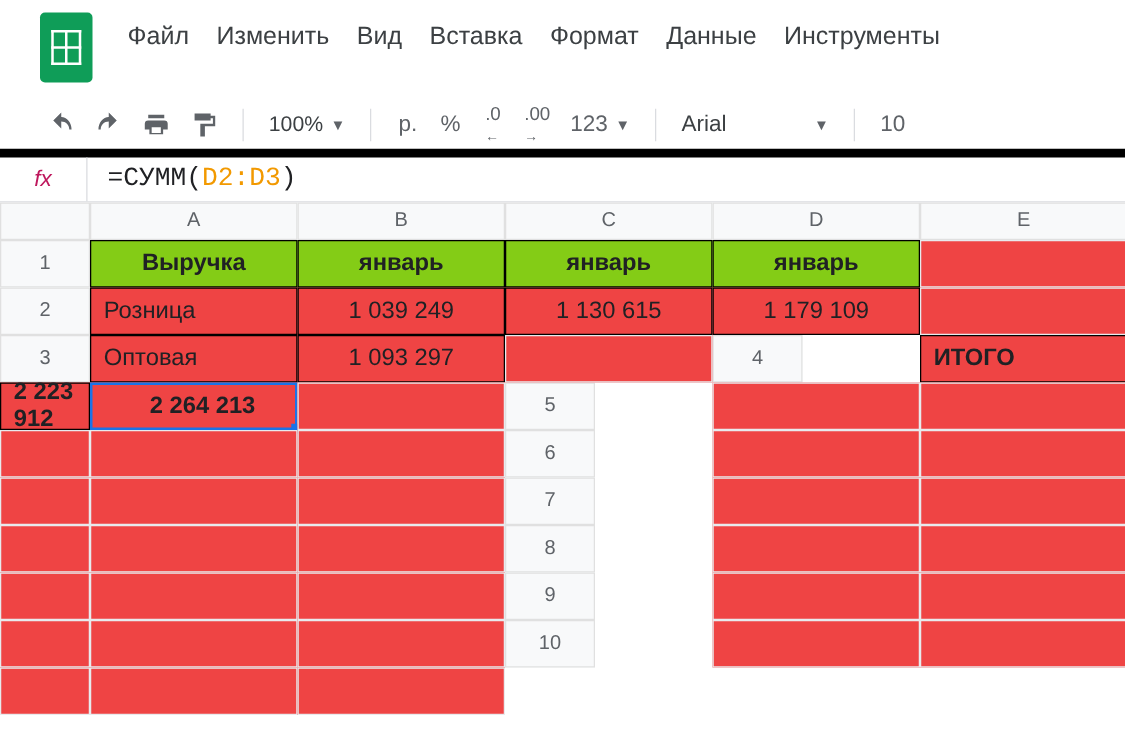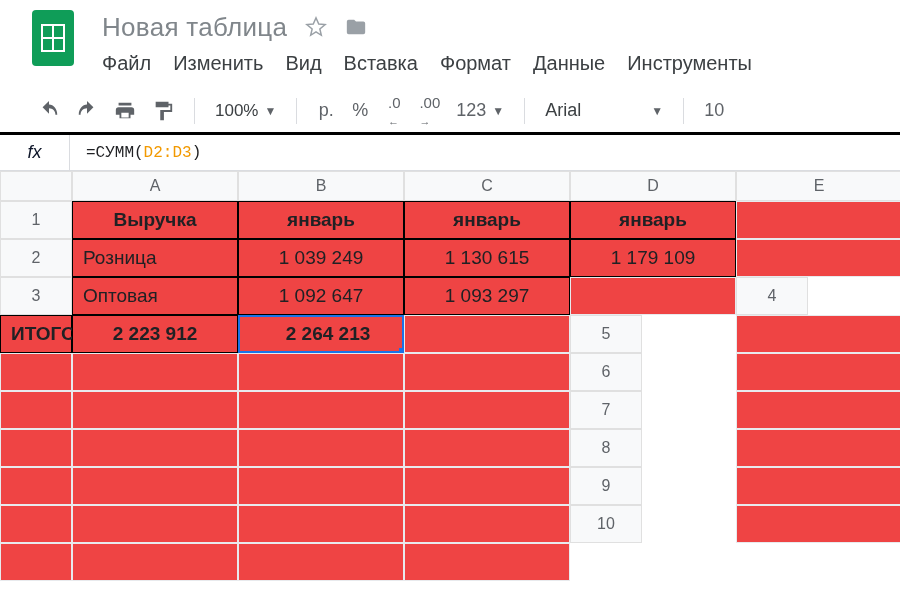--- a/index.html
+++ b/index.html
@@ -52,21 +52,21 @@
     padding-top:8px;
   }
   .menubar span { cursor:pointer; }
 
   
   .toolbar {
     display:flex; align-items:center;
     height:46px;
     padding: 0 0 0 32px;
     margin-top:14px;
-    border-bottom:3px solid #000000;
+    border-bottom:7px solid #000000;
     gap:4px;
     font-size:18px;
     color:#5f6368;
   }
   .tb-btn {
     min-width:30px; height:30px;
     display:inline-flex; align-items:center; justify-content:center;
     cursor:pointer;
     padding:0 6px;
   }
@@ -79,29 +79,29 @@
 
   
   .fxbar {
     display:flex; align-items:center;
     height:36px;
     border-bottom:1px solid #dadce0;
     font-size:18px;
   }
   .fx-label {
     width:70px; text-align:center;
-    font-style:italic; color:#0f172a; font-size:18px;
+    font-style:italic; color:#be185d; font-size:18px;
     border-right:1px solid #dadce0;
     height:100%; display:flex; align-items:center; justify-content:center;
   }
   .fx-input {
     flex:1; border:none; outline:none;
     padding-left:16px;
     font-family: Consolas, "Courier New", monospace;
-    font-size:16px;
+    font-size:21px;
     color:#202124;
   }
   .fx-range { color:#f29900; }
 
   
   .grid {
     display:grid;
     grid-template-columns: 72px repeat(5, 166px);
   }
   .hdr, .rowhdr {
@@ -116,21 +116,21 @@
     border:1px solid #e8eaed;
     height:38px;
     display:flex; align-items:center;
     font-size:19px;
     color:#202124;
     padding:0 10px;
     position:relative;
     background:#ef4444;
   }
   .rowhdr { height:38px; width:72px; }
-  .orange { background:#ef4444; font-weight:bold; justify-content:center; }
+  .orange { background:#84cc16; font-weight:bold; justify-content:center; }
   .b-all  { border:1.5px solid #000; }
   .center { justify-content:center; }
   .bold   { font-weight:bold; }
 
   
   .selected {
     border:2.5px solid #1a73e8 !important;
     padding-left:24px;
   }
   .selected::after{
@@ -138,33 +138,20 @@
     position:absolute; right:-5px; bottom:-5px;
     width:8px; height:8px; background:#1a73e8;
   }
 </style>
 </head>
 <body>
 
 <div class="titlebar">
   <div class="sheets-logo"></div>
   <div class="title-block">
-    <div class="title-row">
-      <span class="doc-title">Новая таблица</span>
-      <span class="star-icon">
-        <svg viewBox="0 0 24 24">
-            <path d="M12 17.3 6.2 21l1.6-6.8L2 9.3l7-.6L12 2l3 6.7 7 .6-5.8 4.9L17.8 21z" fill="none" stroke="#9aa0a6" stroke-width="1.6"></path>
-          </svg>
-      </span>
-      <span class="folder-icon">
-        <svg viewBox="0 0 24 24">
-            <path d="M10 4H4a2 2 0 0 0-2 2v12a2 2 0 0 0 2 2h16a2 2 0 0 0 2-2V8a2 2 0 0 0-2-2h-8l-2-2z"></path>
-          </svg>
-      </span>
-    </div>
     <div class="menubar">
       <span>Файл</span>
       <span>Изменить</span>
       <span>Вид</span>
       <span>Вставка</span>
       <span>Формат</span>
       <span>Данные</span>
       <span>Инструменты</span>
     </div>
   </div>
@@ -245,21 +232,20 @@
 
   <div class="rowhdr">2</div>
   <div class="cell b-all">Розница</div>
   <div class="cell b-all center">1 039 249</div>
   <div class="cell b-all center">1 130 615</div>
   <div class="cell b-all center">1 179 109</div>
   <div class="cell"></div>
 
   <div class="rowhdr">3</div>
   <div class="cell b-all">Оптовая</div>
-  <div class="cell b-all center">1 092 647</div>
   <div class="cell b-all center">1 093 297</div>
   <div class="cell"></div>
 
   <div class="rowhdr">4</div>
   <div class="cell b-all bold">ИТОГО</div>
   <div class="cell b-all bold center">2 223 912</div>
   <div class="cell b-all bold center selected">2 264 213</div>
   <div class="cell"></div>
 
   <div class="rowhdr">5</div>

